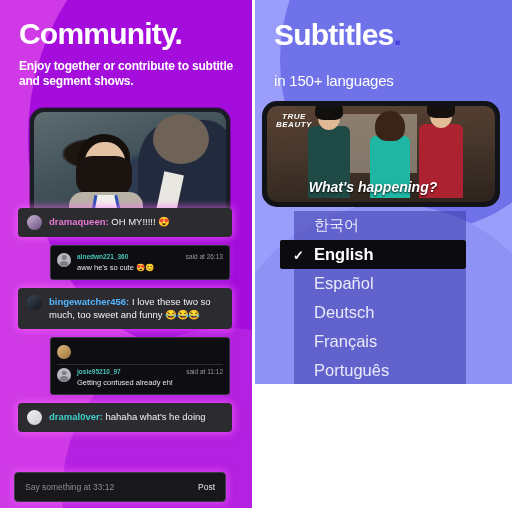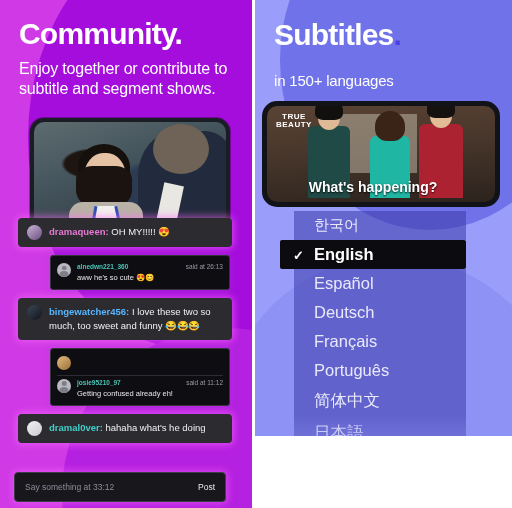--- a/index.html
+++ b/index.html
@@ -24,21 +24,21 @@
     background:#b521e0;
   }
   .left-content{ position:relative; z-index:3; padding:18px 0 0 0; }
 
   .headline{
     color:#ffffff; font-weight:bold; font-size:30px; letter-spacing:-0.8px;
     padding-left:19px; line-height:1.05;
   }
   .headline .dot{ color:#ffffff; }
   .subhead{
-    color:#ffffff; font-weight:normal; font-size:16px; line-height:1.3;
+    color:#ffffff; font-weight:bold; font-size:12px; line-height:1.3;
     padding-left:19px; margin-top:9px; letter-spacing:-0.2px;
   }
 
   
   .phone-left{
     position:relative; margin:18px 0 0 30px; width:200px; height:328px;
   }
   .phone-left .frame{
     position:absolute; left:0; top:0; width:200px; height:118px;
     border-radius:14px; border:4px solid #1b1d24;
@@ -141,21 +141,21 @@
     background:#17171c; border:1px solid #3c3c46; border-radius:4px;
     display:flex; align-items:center; justify-content:space-between;
     padding:0 10px; box-shadow:0 0 7px 2px rgba(255,105,255,.45);
     z-index:5;
   }
   .composer .ph{ color:#8d8d97; font-size:8.5px; }
   .composer .post{ color:#e8e8ee; font-size:8.5px; }
 
   
   .panel-right{
-    position:relative; width:260px; height:436px; overflow:hidden;
+    position:relative; width:260px; height:384px; overflow:hidden;
     background:#9a9dfa;
   }
   .blob-right{
     position:absolute; left:28px; top:-110px;
     width:300px; height:340px; border-radius:50%;
     background:#6f72e8;
   }
   .blob-right-2{
     position:absolute; left:-30px; bottom:-160px;
     width:340px; height:340px; border-radius:50%;
@@ -172,20 +172,21 @@
     letter-spacing:-0.2px;
   }
 
   .phone-right{
     position:relative; margin:12px 0 0 10px; width:240px; height:108px;
   }
   .phone-right .pframe{
     position:absolute; left:0; top:0; width:238px; height:106px;
     border-radius:15px; border:5px solid #121319; background:#000;
     overflow:hidden;
+    font-style:italic;
   }
   .kshot{
     position:absolute; inset:0;
     background:linear-gradient(175deg,#5a4334 0%,#47362b 45%,#2c231d 100%);
   }
   .kwall{
     position:absolute; left:26%; top:8%; width:40%; height:62%;
     background:#b9b2a2; opacity:.55;
   }
   .ch{ position:absolute; bottom:4px; border-radius:6px 6px 0 0; }

